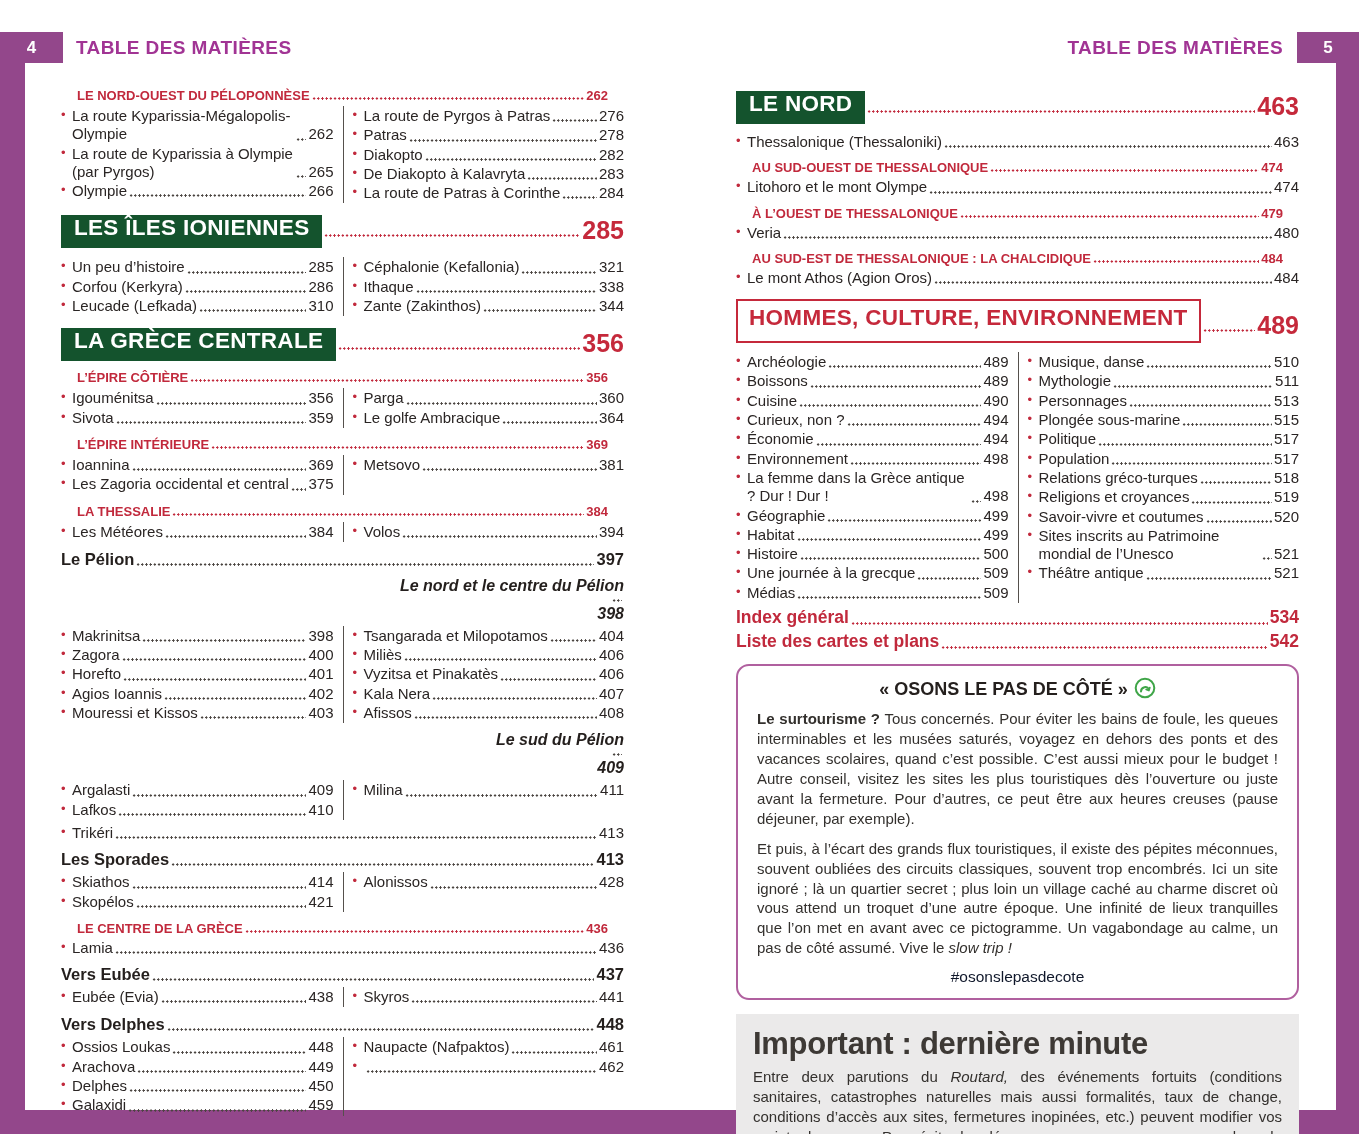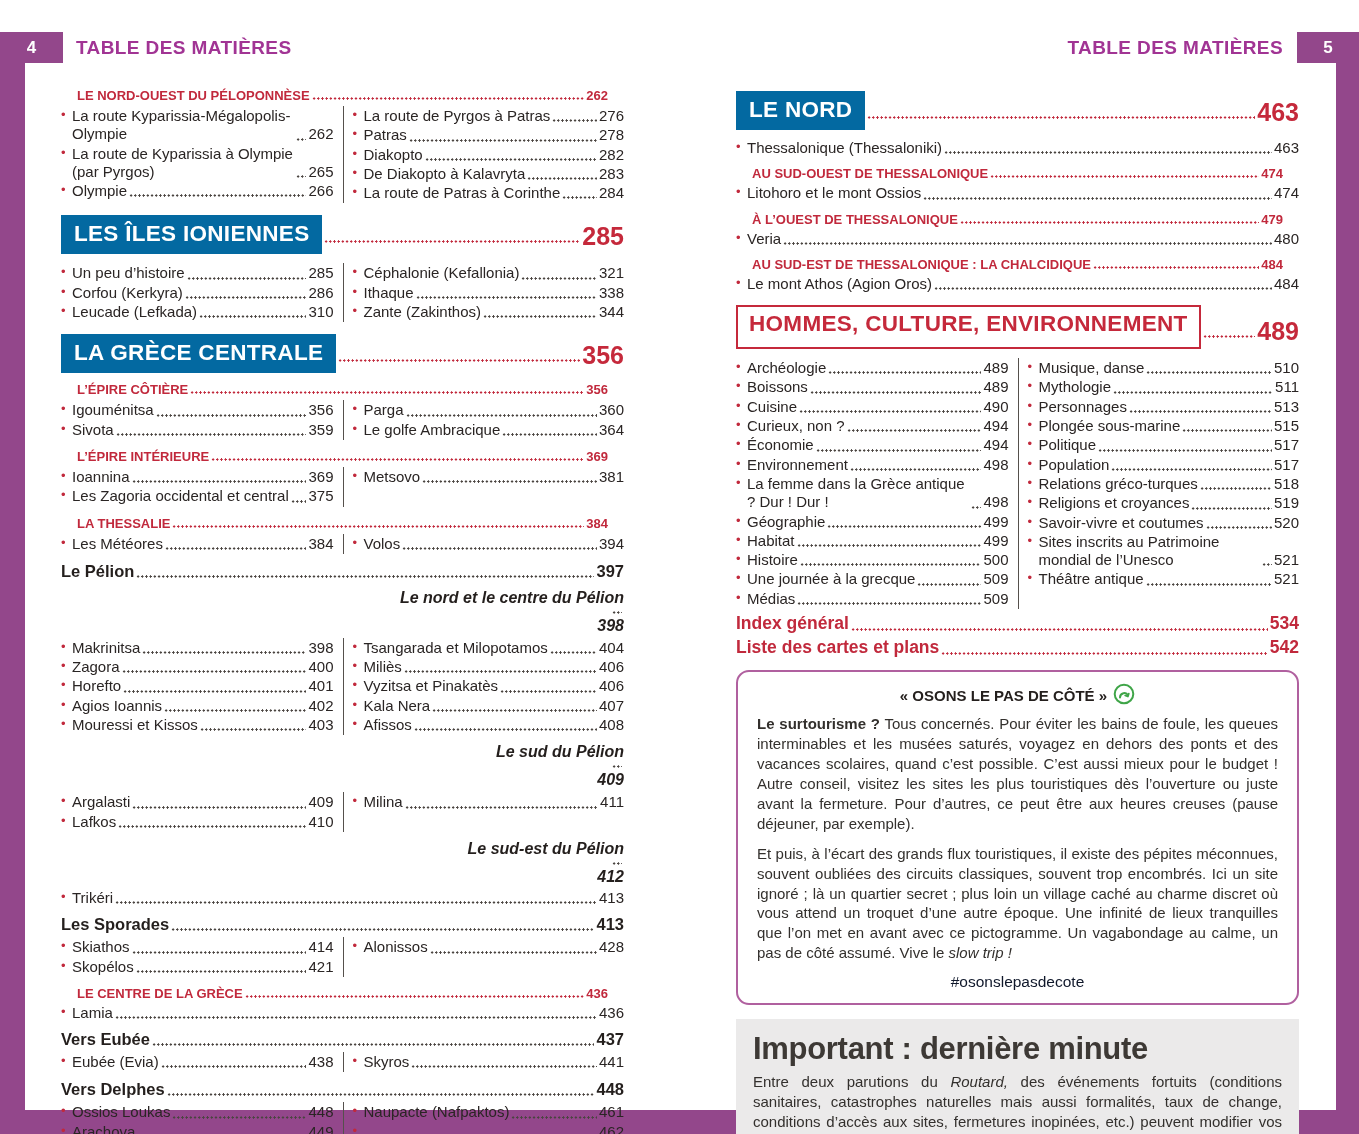--- a/index.html
+++ b/index.html
@@ -25,32 +25,32 @@
   .dots{flex:1 1 10px;min-width:10px;margin:0 2px;height:1.05em;color:#4a4440;
         background:radial-gradient(circle,currentColor 1px,transparent 1.2px) left bottom 3px / 4.2px 3px repeat-x;}
   .num{flex:none;font-variant-numeric:tabular-nums;}
   .hrow{display:flex;align-items:flex-end;}
   .head-red{color:#c1293c;font-weight:bold;font-size:13px;margin:9px 16px 3px;}
   .head-red .dots,.brow .dots,.head-index .dots{color:#c1293c;}
   .head-black{color:#241f1d;font-weight:bold;font-size:16.5px;margin:8px 0 3px;text-align:right;}
   .head-italic{color:#241f1d;font-weight:bold;font-style:italic;font-size:16px;margin:8px 0 3px;flex-direction:column;}
   .head-index{color:#c1293c;font-weight:bold;font-size:17.5px;margin:3px 0;}
   .brow{display:flex;align-items:flex-end;margin:12px 0 9px;}
-  .bbox{flex:none;background:#0369a1;color:#fff;font-weight:bold;font-size:22.5px;
-        padding:6px 13px 7px;letter-spacing:.3px;}
+  .bbox{flex:none;background:#14532d;color:#fff;font-weight:bold;font-size:22.5px;
+        padding:0 13px 7px;letter-spacing:.3px;}
   .boxed .bbox{background:#fff;color:#c5293b;border:2.5px solid #c5293b;padding:4px 11px 10px;}
   .bnum{color:#c5293b;font-weight:bold;font-size:25px;line-height:1;margin-bottom:5px;}
   .brow .dots{margin-bottom:8px;}
   .cols{display:flex;margin:2px 0 4px;}
   .col{width:50%;box-sizing:border-box;padding-right:9px;}
   .col2{border-left:1.3px solid #55504c;padding-left:9px;padding-right:0;}
   .fullentry{margin:1px 0;}
   
   .osons{margin-top:12px;border:2px solid #b0609f;border-radius:13px;padding:11px 19px 12px;}
-  .osons-title{text-align:center;font-weight:bold;font-size:15px;color:#241f1d;margin-bottom:9px;}
+  .osons-title{text-align:center;font-weight:bold;font-size:18px;color:#241f1d;margin-bottom:9px;}
   .osons-title svg{vertical-align:-4px;margin-left:6px;}
   .just{margin:0 0 10px;text-align:justify;font-size:15px;line-height:1.33;color:#33302d;}
   .hashtag{text-align:center;font-weight:normal;font-size:15.5px;color:#0f172a;}
   
   .important{margin-top:14px;background:#ebeaea;padding:10px 17px 14px;}
   .imp-title{font-weight:bold;font-size:31px;color:#3d3935;margin:2px 0 5px;letter-spacing:-.3px;}
   .imp-text{margin-bottom:0;}
 </style>
 </head>
 <body>
@@ -366,25 +366,20 @@
           </div>
           <div class="col col2">
             <div class="entry">
               <span class="bullet">•</span>
               <span class="lbl">Milina</span>
               <span class="dots"></span>
               <span class="num">411</span>
             </div>
           </div>
         </div>
-        <div class="hrow head-italic">
-          <span class="lbl">Le sud-est du Pélion</span>
-          <span class="dots"></span>
-          <span class="num">412</span>
-        </div>
         <div class="fullentry">
           <div class="entry">
             <span class="bullet">•</span>
             <span class="lbl">Trikéri</span>
             <span class="dots"></span>
             <span class="num">413</span>
           </div>
         </div>
         <div class="hrow head-black">
           <span class="lbl">Les Sporades</span>
@@ -514,21 +509,21 @@
             </div>
           </div>
           <div class="hrow head-red">
             <span class="lbl">AU SUD-OUEST DE THESSALONIQUE</span>
             <span class="dots"></span>
             <span class="num">474</span>
           </div>
           <div class="fullentry">
             <div class="entry">
               <span class="bullet">•</span>
-              <span class="lbl">Litohoro et le mont Ossios</span>
+              <span class="lbl">Litohoro et le mont Olympe</span>
               <span class="dots"></span>
               <span class="num">474</span>
             </div>
           </div>
           <div class="hrow head-red">
             <span class="lbl">À L’OUEST DE THESSALONIQUE</span>
             <span class="dots"></span>
             <span class="num">479</span>
           </div>
           <div class="fullentry">

